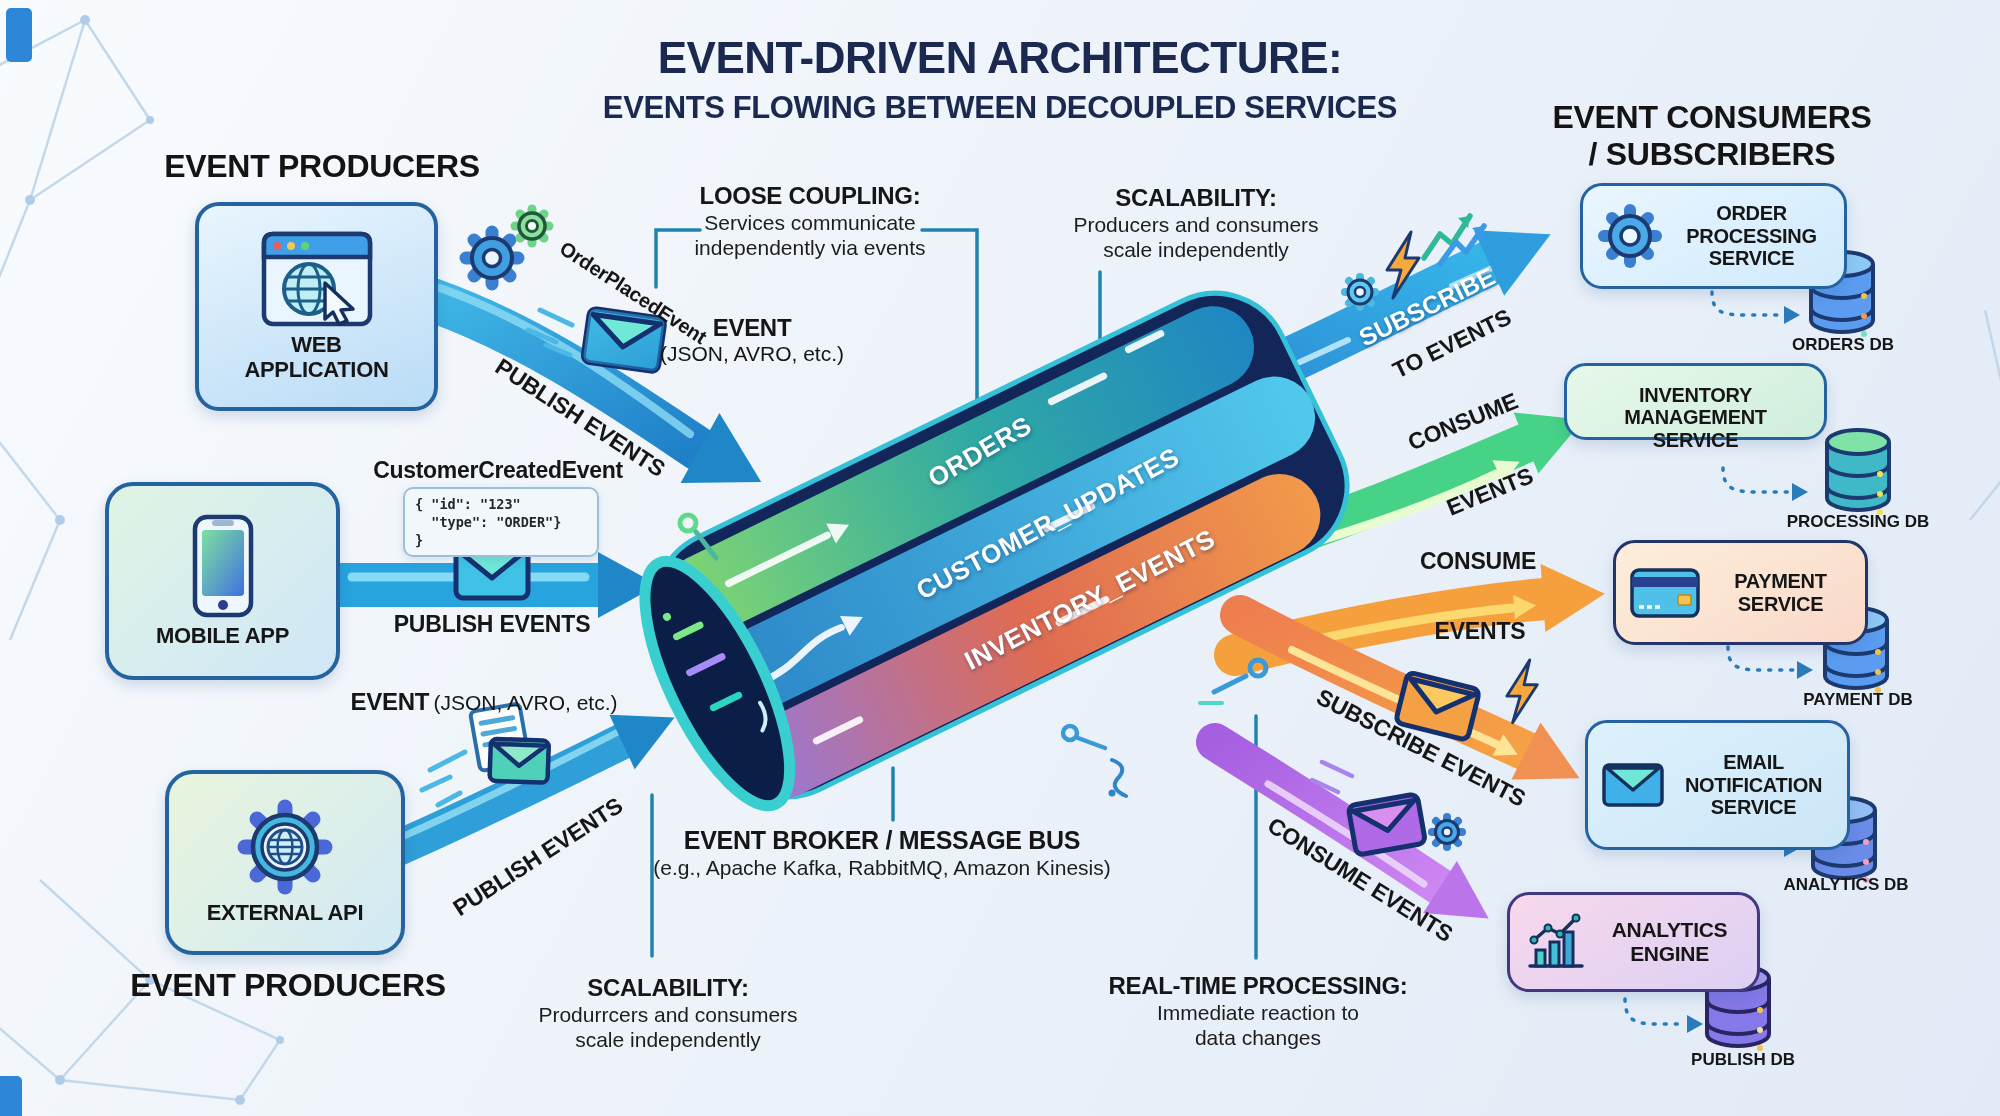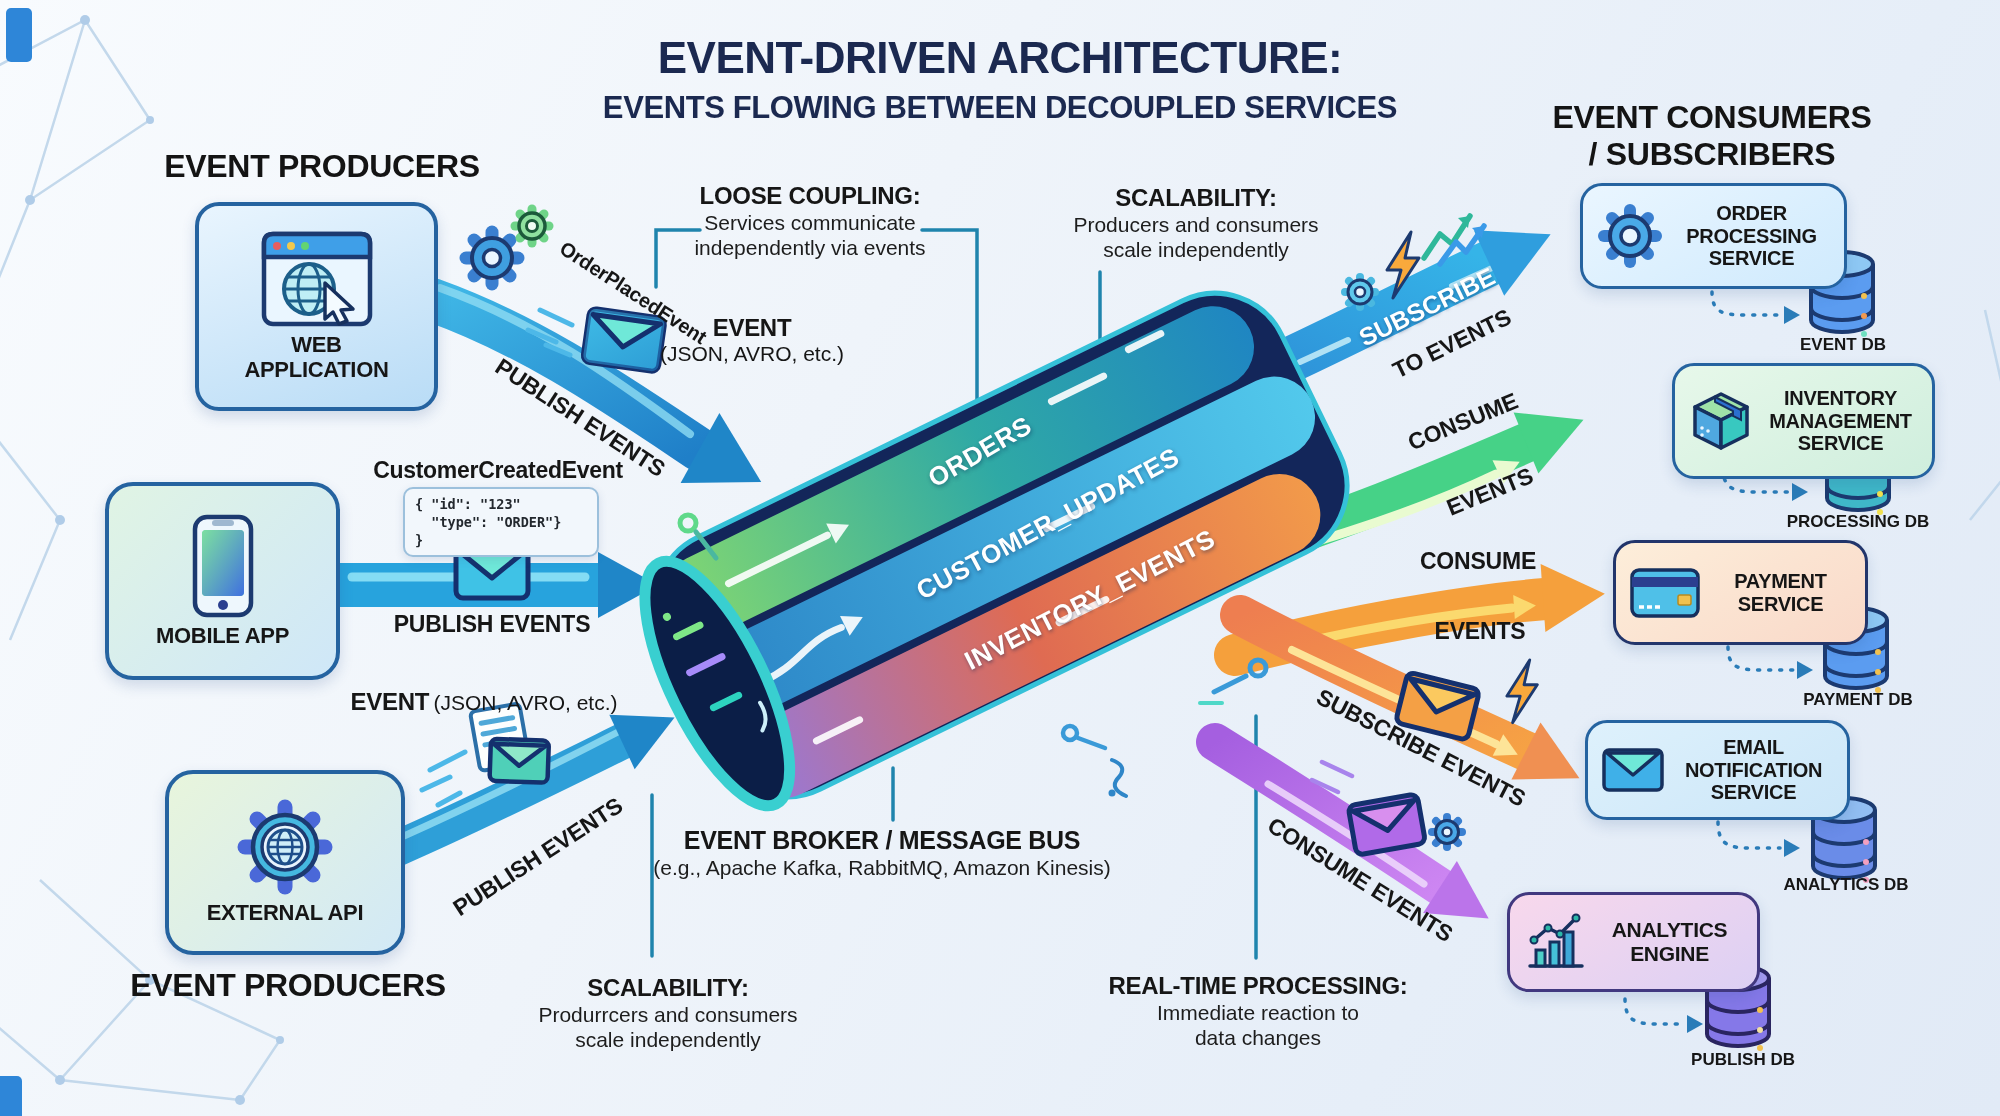--- a/index.html
+++ b/index.html
@@ -481,23 +481,23 @@
             <line x1="-26" y1="0" x2="26" y2="0"></line>
           <line x1="-18" y1="-18" x2="18" y2="18"></line>
             <line x1="-18" y1="18" x2="18" y2="-18"></line>
         </g>
         <circle r="20" fill="#4aaae8" stroke="#1c3a70" stroke-width="4"></circle>
         <circle r="9" fill="#eaf6ff" stroke="#1c3a70" stroke-width="3.5"></circle>
       </g>
     </svg>
     <div class="sname">ORDER PROCESSING SERVICE</div>
   </div>
-  <div class="abs ctr dblabel nw" style="left:1843px;top:345px;">EVENT DB</div>
-
-  <div class="sbox" style="left:1672px;top:363px;width:263px;height:116px;background:linear-gradient(150deg,#e7f8ea,#cfeedd);">
+  <div class="abs ctr dblabel nw" style="left:1843px;top:345px;">ORDERS DB</div>
+
+  <div class="sbox" style="left:1564px;top:363px;width:263px;height:77px;background:linear-gradient(150deg,#e7f8ea,#cfeedd);flex-direction:column;">
     <svg width="64" height="62" viewBox="0 0 64 62">
       <polygon points="32,4 58,17 32,30 6,17" fill="#9fe3a8" stroke="#16305e" stroke-width="3.5" stroke-linejoin="round"></polygon>
       <polygon points="6,17 32,30 32,58 6,45" fill="#4fa8e0" stroke="#16305e" stroke-width="3.5" stroke-linejoin="round"></polygon>
       <polygon points="58,17 32,30 32,58 58,45" fill="#38c8c0" stroke="#16305e" stroke-width="3.5" stroke-linejoin="round"></polygon>
       <polygon points="26,7 52,20 52,30 44,26 44,21 26,12" fill="#2b6fd0" stroke="#16305e" stroke-width="2"></polygon>
       <circle cx="13" cy="38" r="1.8" fill="#eaf6ff"></circle>
         <circle cx="19" cy="41" r="1.8" fill="#eaf6ff"></circle>
         <circle cx="13" cy="45" r="1.8" fill="#eaf6ff"></circle>
     </svg>
     <div class="sname">INVENTORY MANAGEMENT SERVICE</div>
@@ -508,21 +508,21 @@
     <svg width="70" height="50" viewBox="0 0 70 50">
       <rect x="2" y="2" width="66" height="46" rx="7" fill="#4fc0e8" stroke="#16305e" stroke-width="3.5"></rect>
       <rect x="2" y="9" width="66" height="10" fill="#2b3f8f"></rect>
       <rect x="48" y="27" width="13" height="10" rx="2" fill="#f2c14e" stroke="#b88a20" stroke-width="1.5"></rect>
       <line x1="9" y1="39" x2="30" y2="39" stroke="#ffffff" stroke-width="3.5" stroke-dasharray="5 3"></line>
     </svg>
     <div class="sname">PAYMENT SERVICE</div>
   </div>
   <div class="abs ctr dblabel nw" style="left:1858px;top:700px;">PAYMENT DB</div>
 
-  <div class="sbox" style="left:1585px;top:720px;width:265px;height:100px;background:linear-gradient(150deg,#def1fc,#cbe6f8);">
+  <div class="sbox" style="left:1585px;top:720px;width:265px;height:130px;background:linear-gradient(150deg,#def1fc,#cbe6f8);">
     <svg width="62" height="44" viewBox="0 0 62 44">
       <rect x="2" y="2" width="58" height="40" rx="5" fill="#3fb0e8" stroke="#16305e" stroke-width="3.5"></rect>
       <polygon points="5,5 57,5 31,27" fill="#6fe8d8" stroke="#16305e" stroke-width="3.5" stroke-linejoin="round"></polygon>
     </svg>
     <div class="sname">EMAIL NOTIFICATION SERVICE</div>
   </div>
   <div class="abs ctr dblabel nw" style="left:1846px;top:885px;">ANALYTICS DB</div>
 
   <div class="sbox" style="left:1507px;top:892px;width:253px;height:100px;background:linear-gradient(150deg,#f8d8ec,#dcd0f4);border-color:#41387f;">
     <svg width="62" height="60" viewBox="0 0 62 60">

